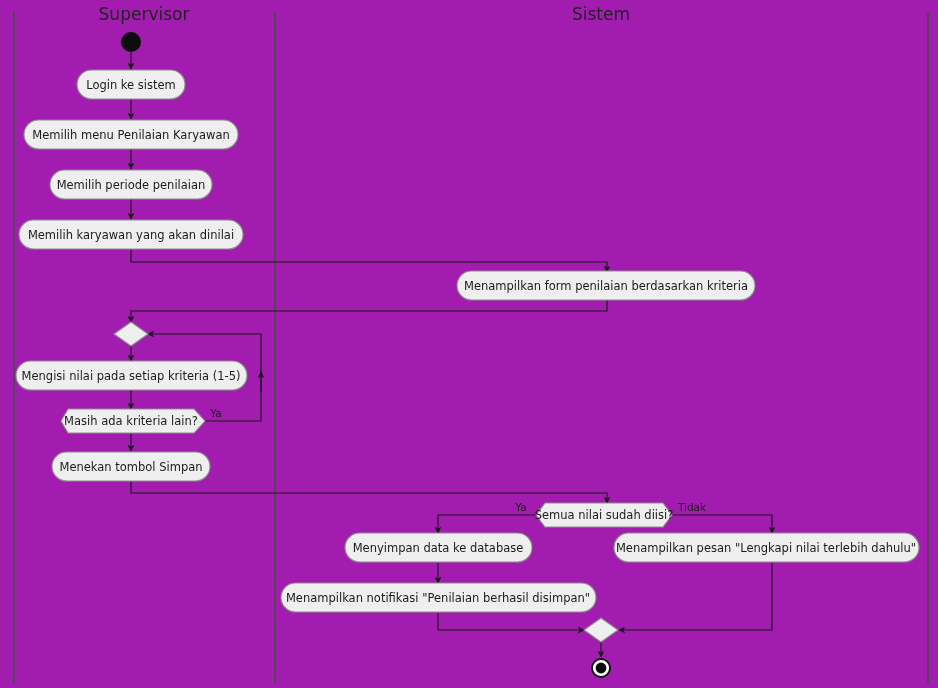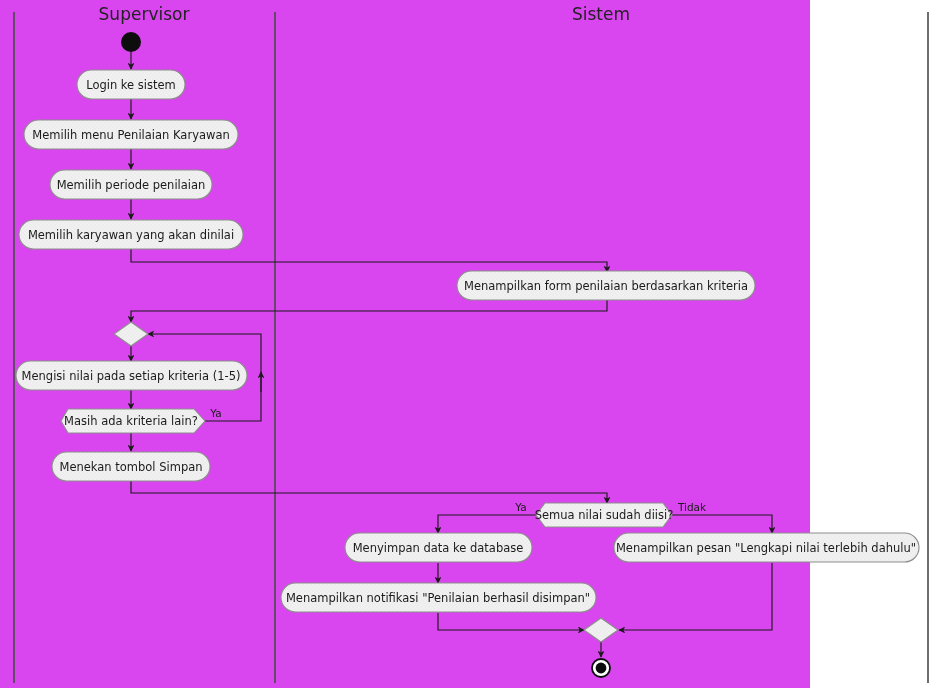--- a/index.html
+++ b/index.html
@@ -9,23 +9,23 @@
     background: #ffffff;
   }
   body {
     width: 938px;
     height: 688px;
     font-family: "DejaVu Sans", sans-serif;
     overflow: hidden;
   }
   #diagram-root {
     position: relative;
-    width: 810px;
+    width: 938px;
     height: 688px;
-    background: #d946ef;
+    background: #a21caf;
   }
   svg.uml {
     display: block;
     width: 938px;
     height: 688px;
   }
   .lane-title {
     font-family: "DejaVu Sans", sans-serif;
     font-size: 17px;
     fill: #222222;

